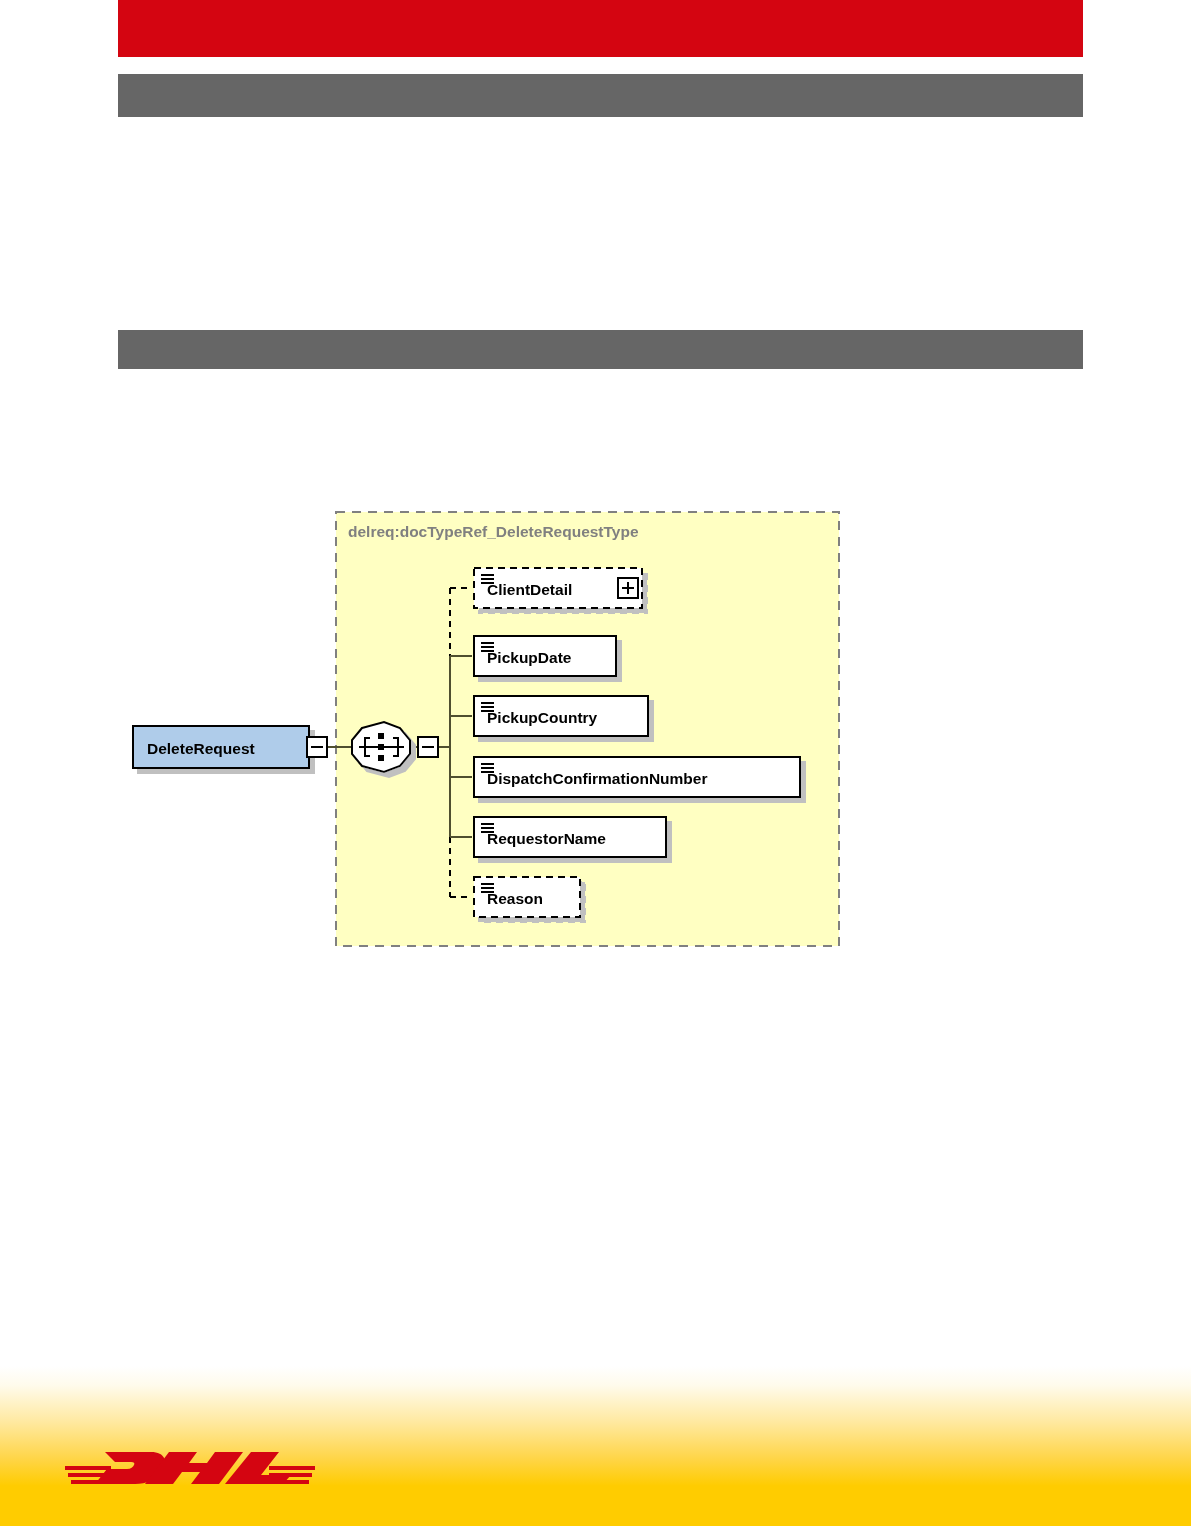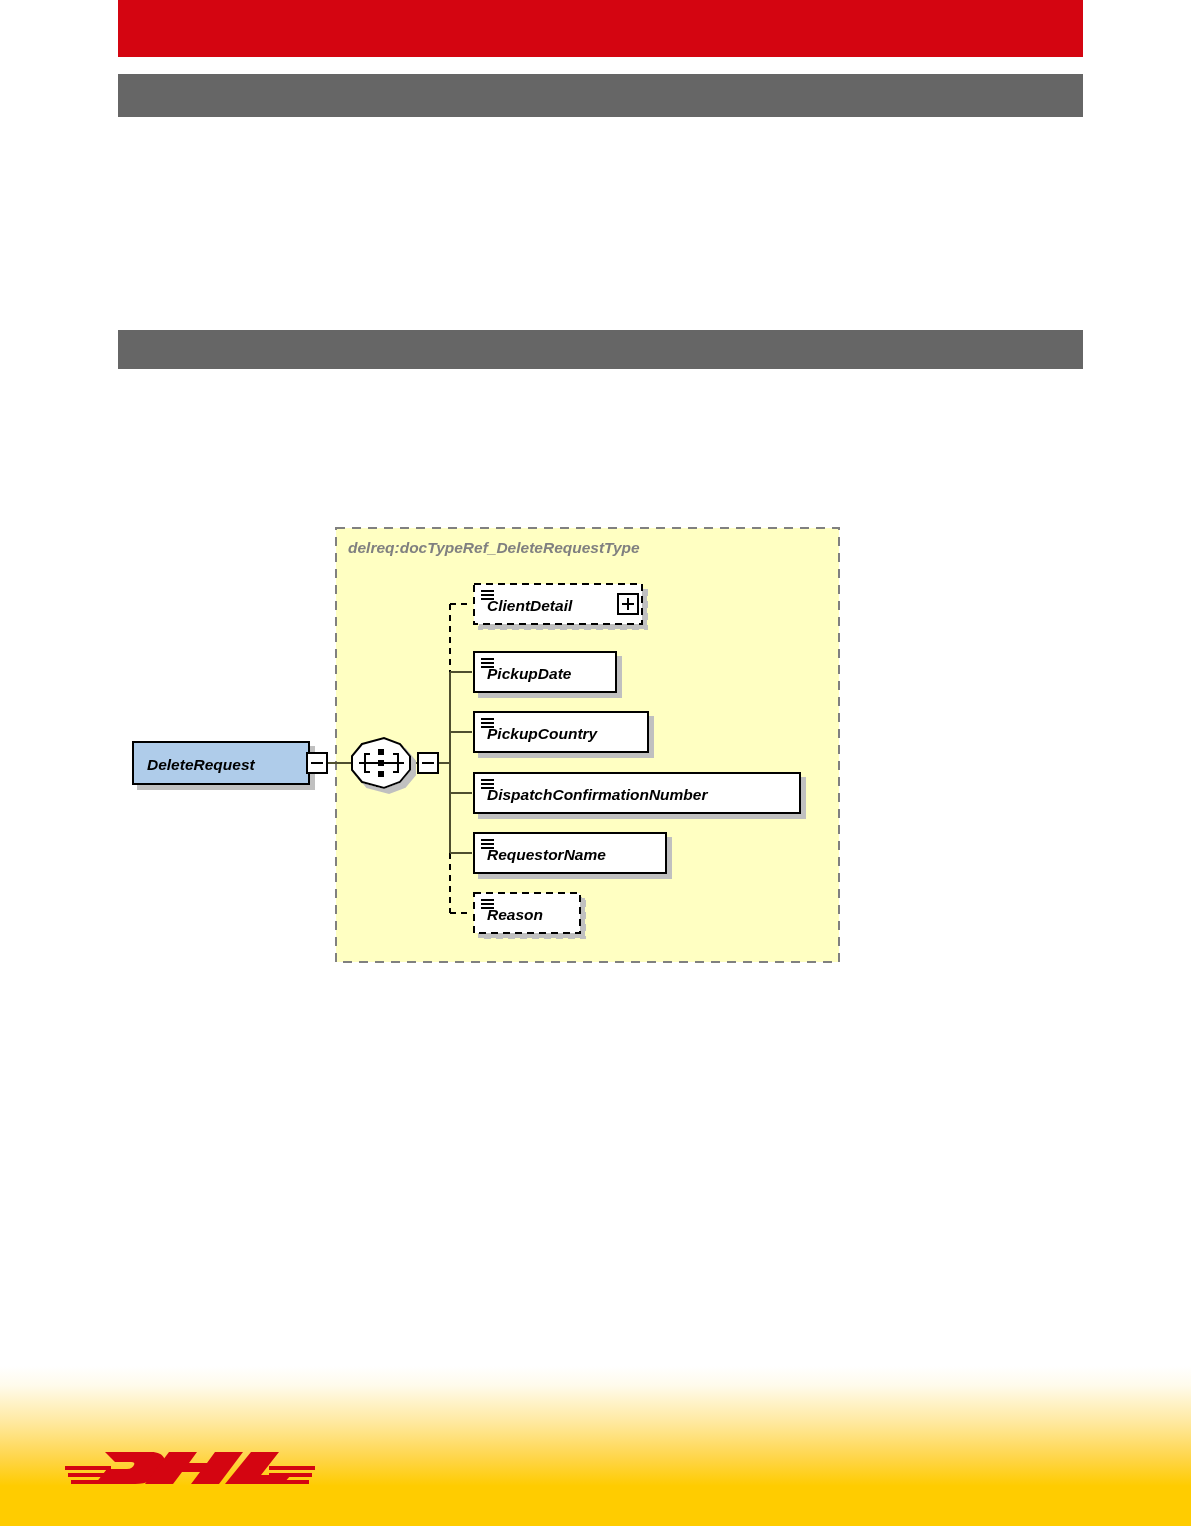--- a/index.html
+++ b/index.html
@@ -59,24 +59,23 @@
     left: 65px;
     bottom: 28px;
     width: 250px;
     height: 60px;
   }
 
   
   .diagram {
     position: absolute;
     left: 0px;
-    top: 470px;
+    top: 454px;
     width: 900px;
     height: 520px;
-    font-style: italic;
   }
   .diagram svg { display: block; }
 
   .node-label {
     font-family: "Liberation Sans", sans-serif;
     font-weight: bold;
     font-size: 15.5px;
     fill: #000000;
   }
   .type-title {

